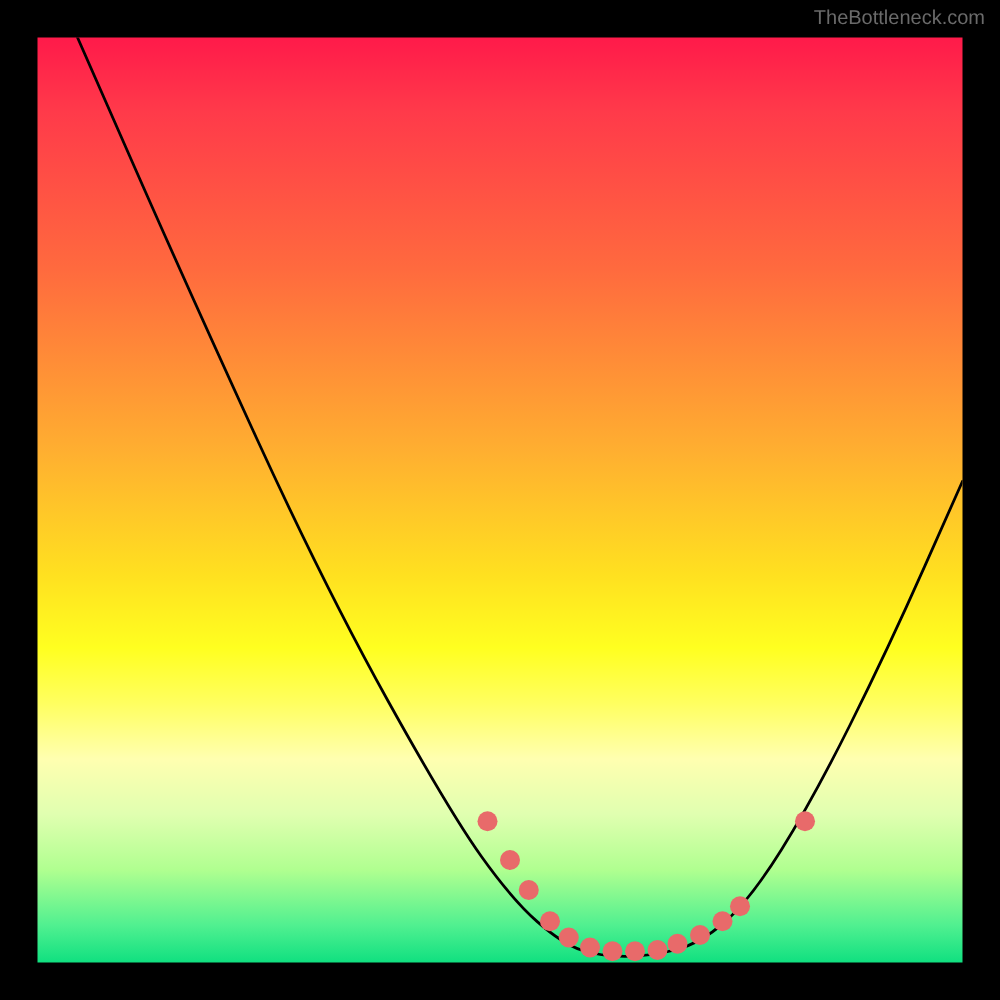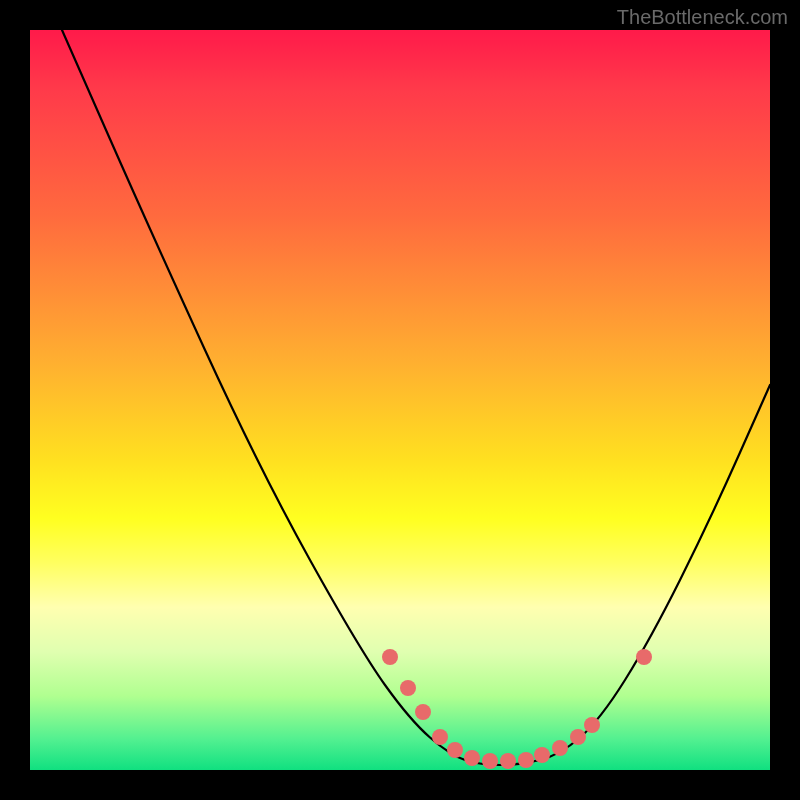--- a/index.html
+++ b/index.html
@@ -9,21 +9,21 @@
     height: 800px;
     background: #000;
     position: relative;
     font-family: Arial, sans-serif;
   }
   .watermark {
     position: absolute;
     top: 6px;
     right: 12px;
     color: #6a6a6a;
-    font-size: 20px;
+    font-size: 16px;
     font-weight: 500;
     z-index: 10;
   }
   .plot-area {
     position: absolute;
     top: 30px;
     left: 30px;
     width: 740px;
     height: 740px;
   }

